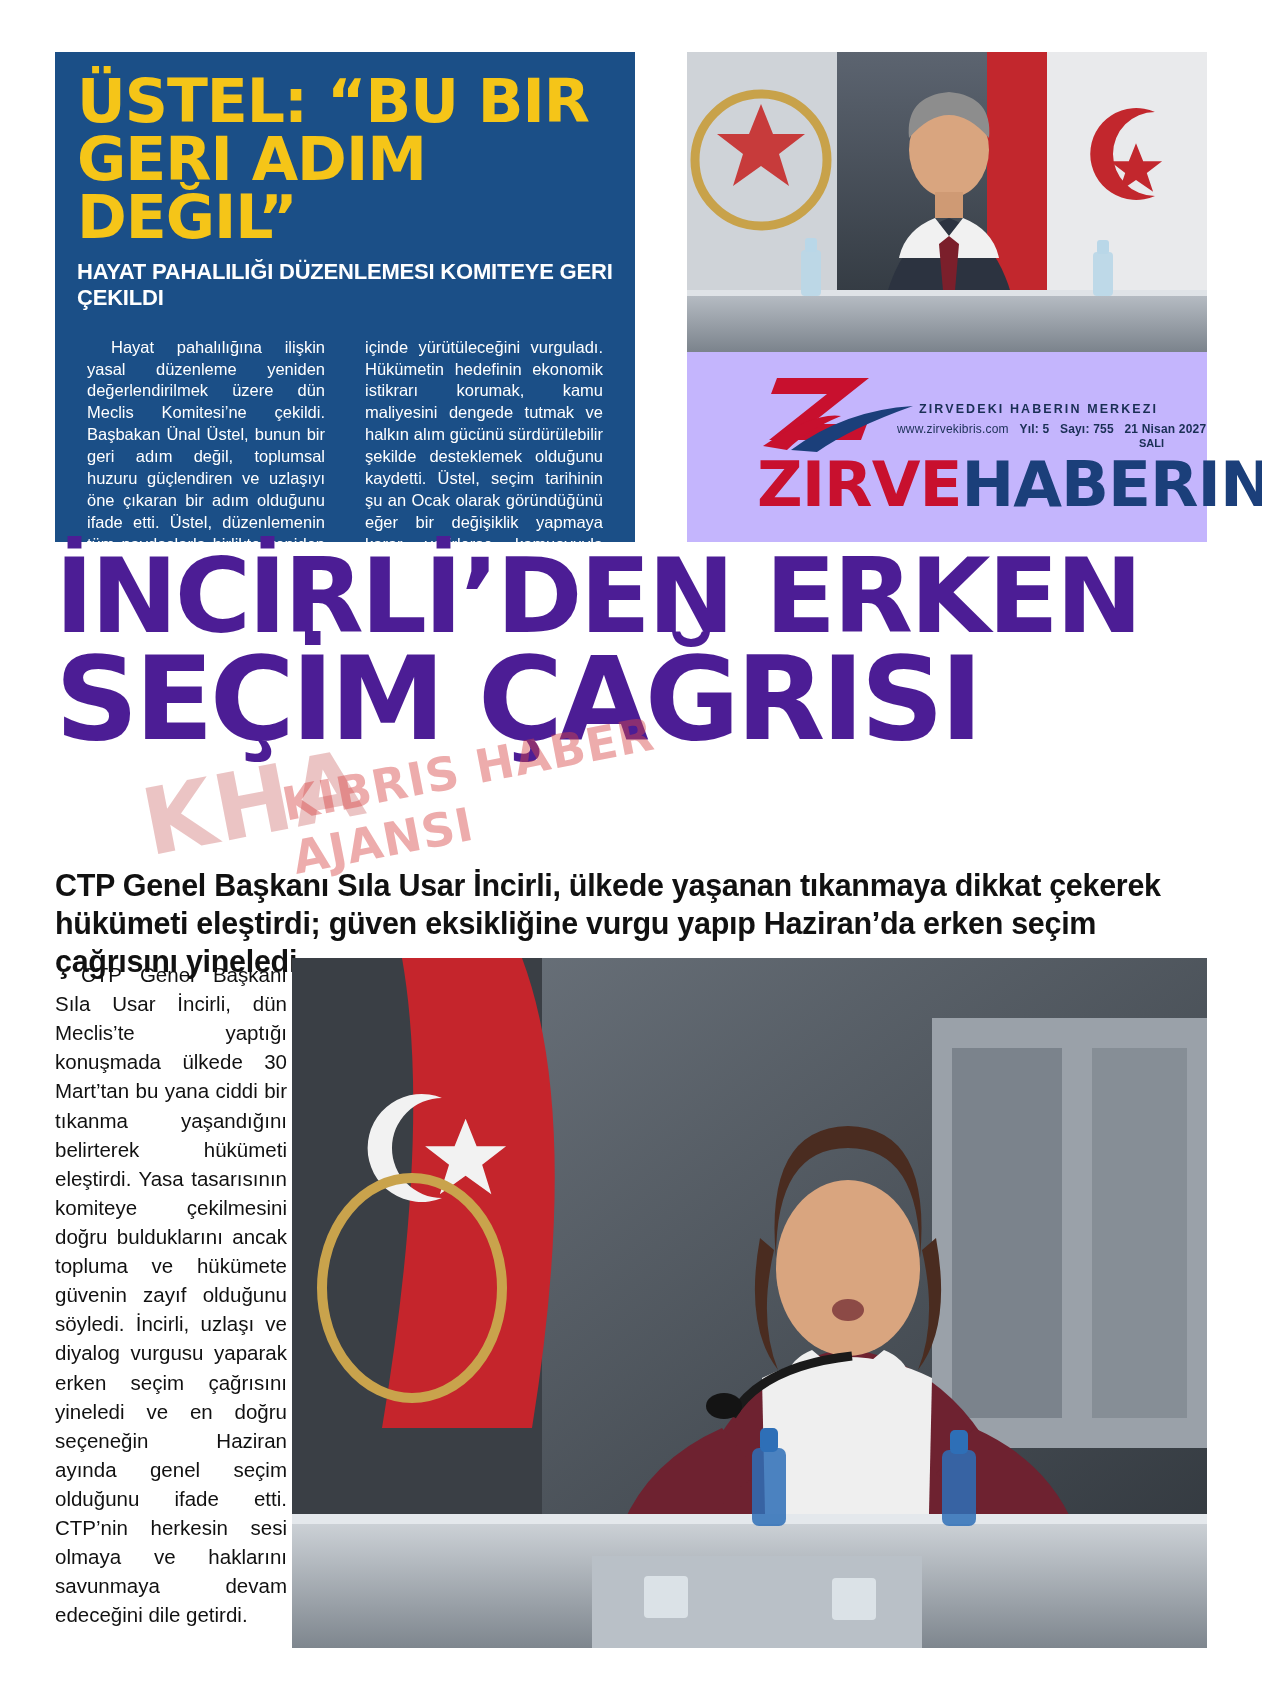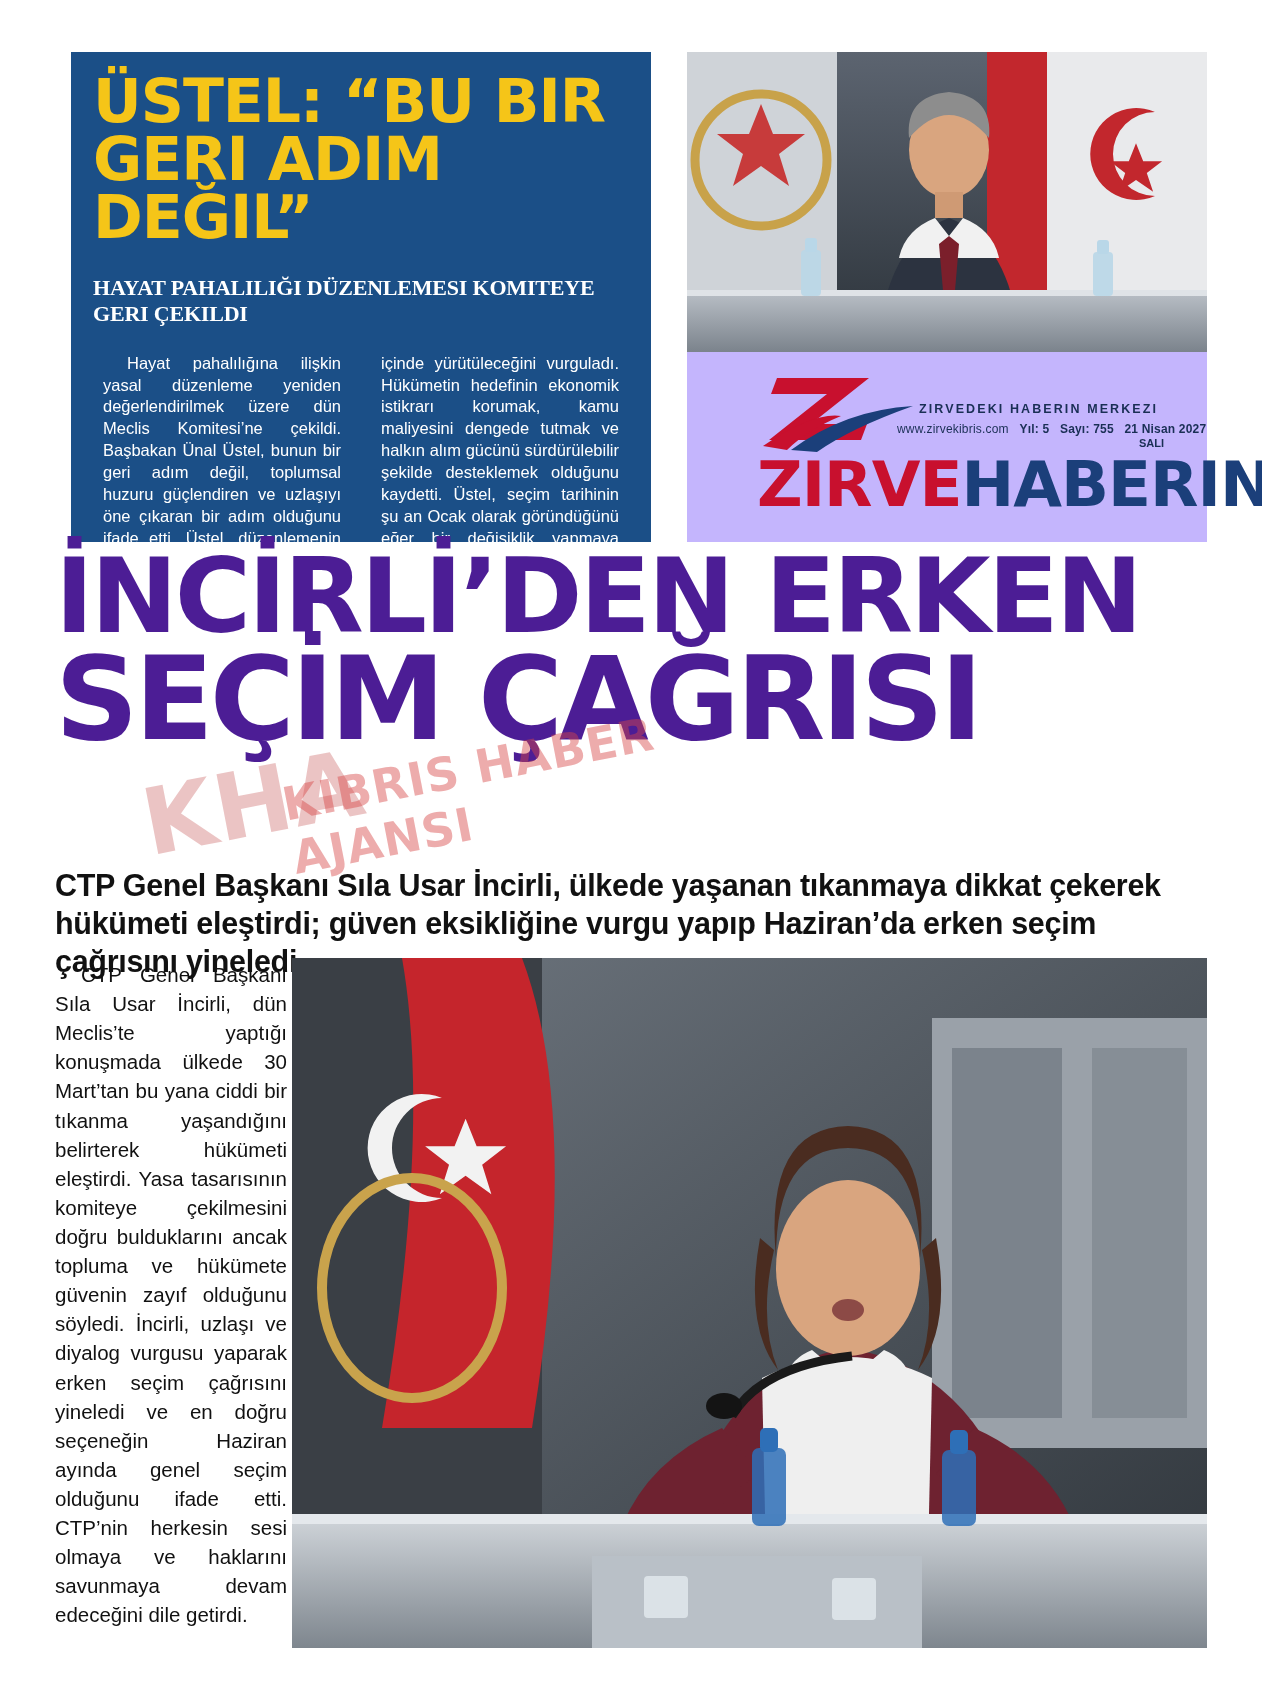--- a/index.html
+++ b/index.html
@@ -28,21 +28,21 @@
   .top-block {
     position: absolute;
     left: 55px;
     top: 52px;
     width: 1152px;
     height: 490px;
   }
 
   .blue-panel {
     position: absolute;
-    left: 16px;
+    left: 0;
     top: 0;
     width: 580px;
     height: 490px;
     background: #1b4f87;
     box-sizing: border-box;
     padding: 20px 22px 10px 22px;
   }
 
   .kicker-head {
     font-family: "DejaVu Sans", sans-serif;
@@ -51,27 +51,27 @@
     line-height: 0.97;
     letter-spacing: -1px;
     color: #f5c518;
     text-transform: uppercase;
     margin: 0;
     padding: 0;
   }
   .kicker-head .l2 { display:block; }
 
   .sub-head {
-    font-family: Liberation Serif, serif;
+    font-family: Liberation Sans, sans-serif;
     font-weight: bold;
     font-size: 22px;
     letter-spacing: -0.2px;
     color: #ffffff;
     text-transform: uppercase;
-    margin-top: 28px;
+    margin-top: 12px;
   }
 
   .blue-cols {
     margin-top: 16px;
     display: flex;
     gap: 20px;
   }
   .blue-col {
     width: 283px;
     color: #fff;

